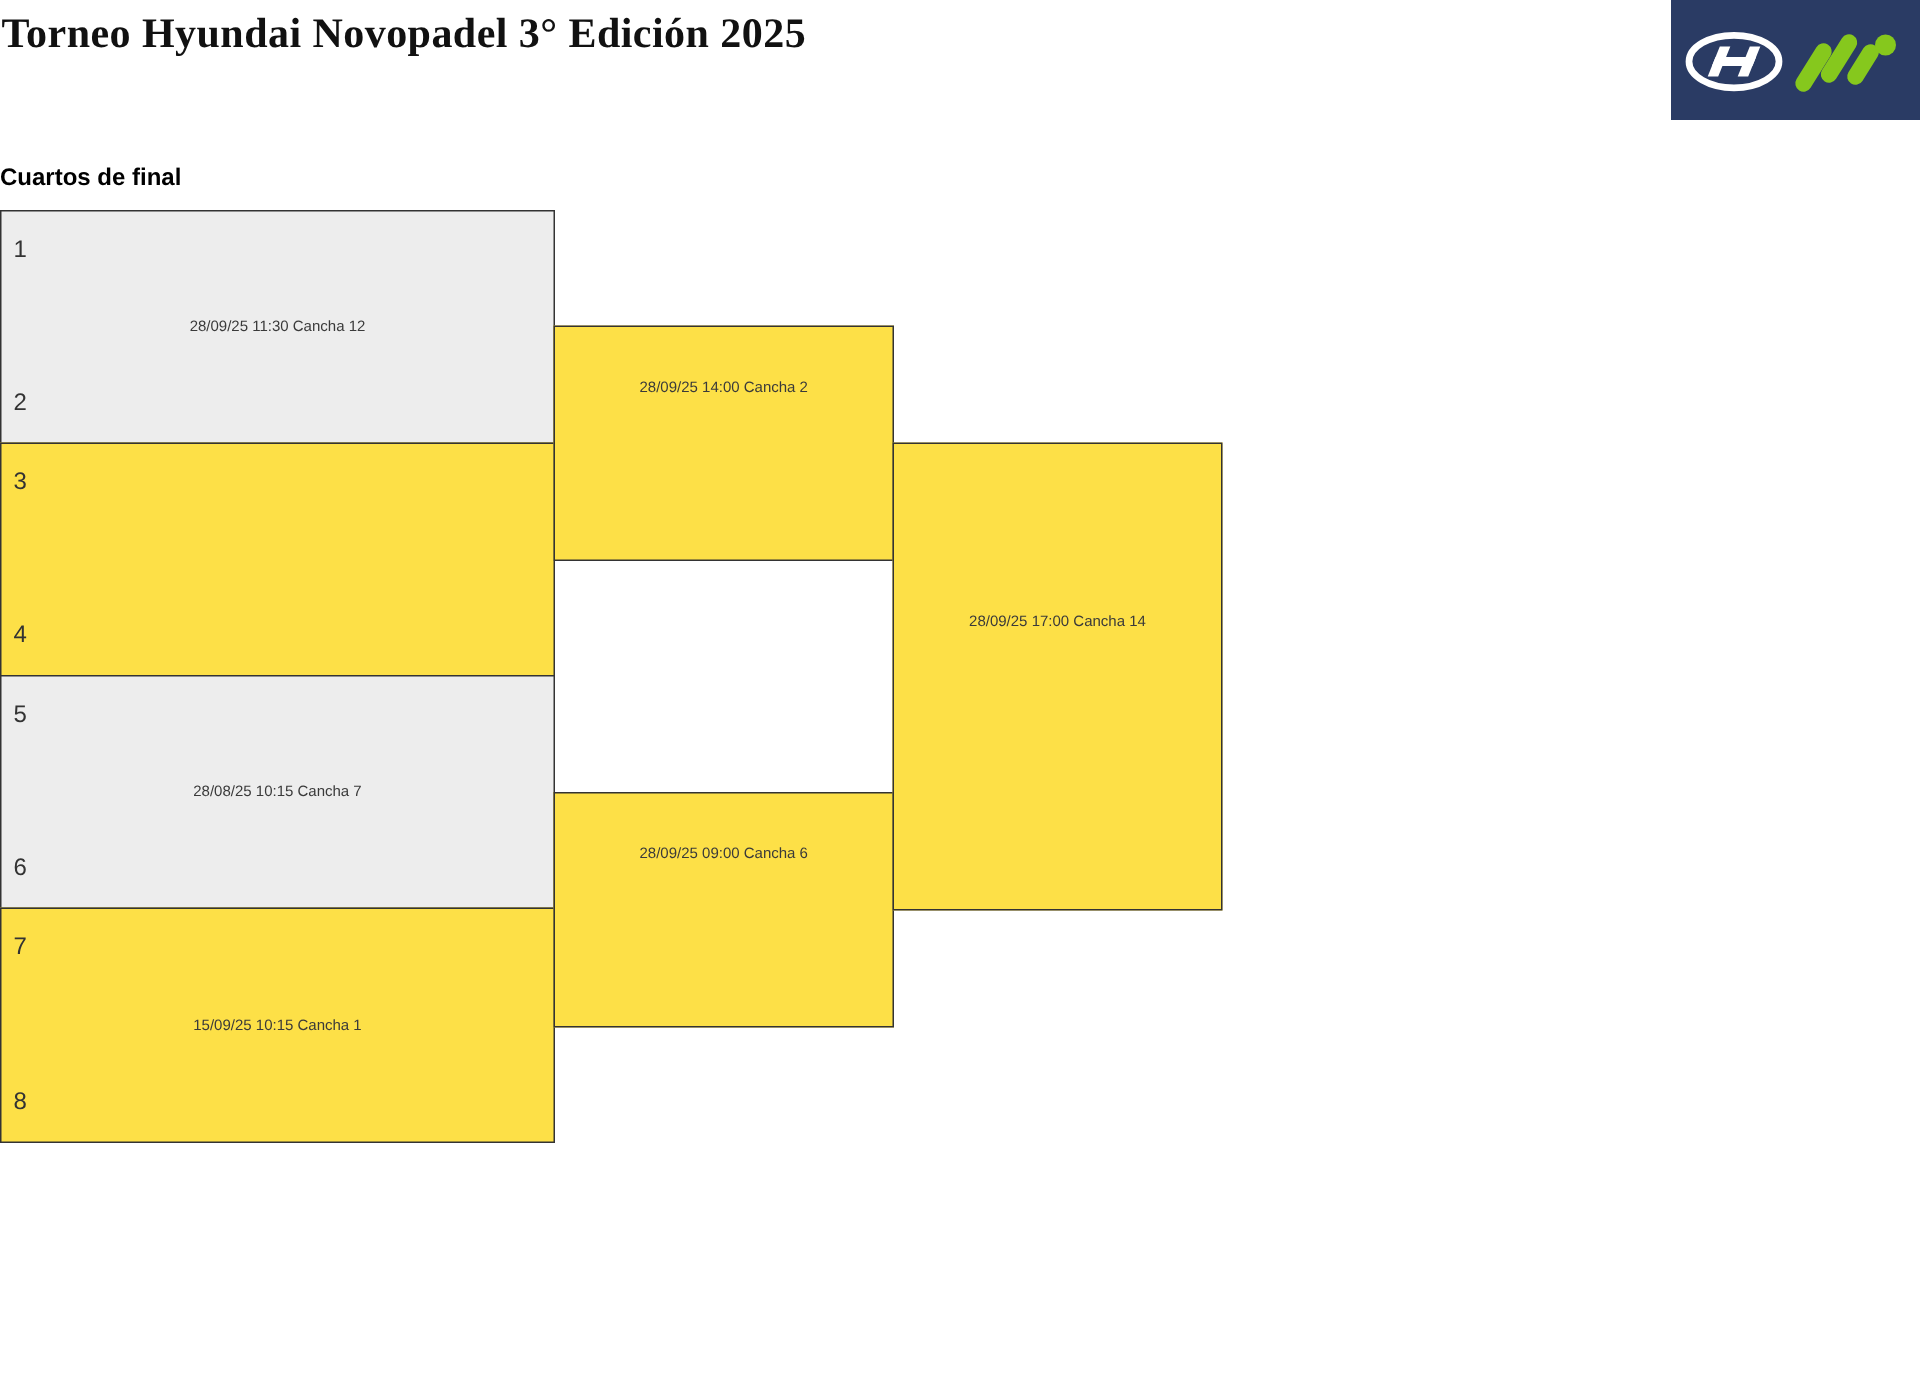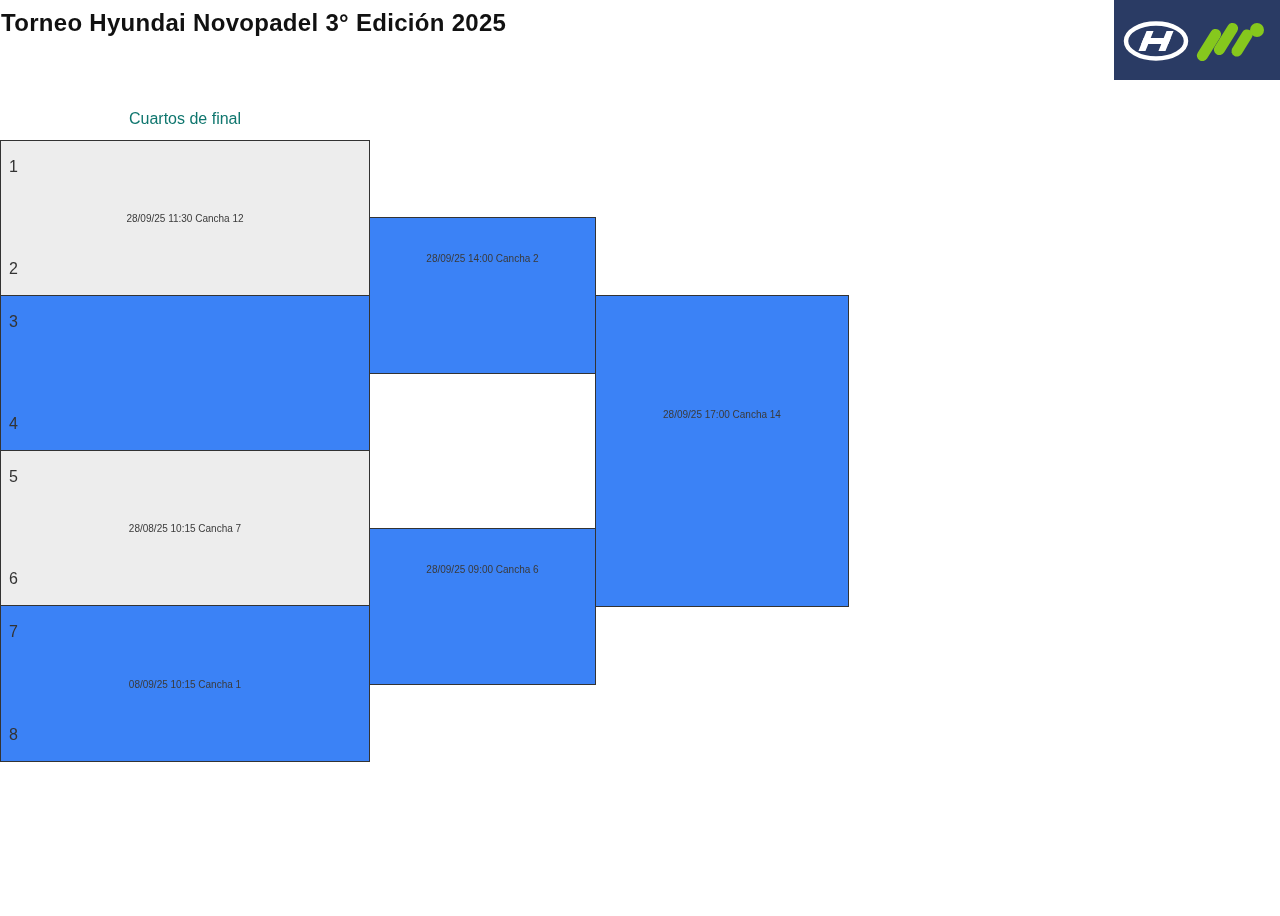--- a/index.html
+++ b/index.html
@@ -16,64 +16,64 @@
     overflow: hidden;
   }
 
   
   .title-block {
     position: absolute;
     left: 1px;
     top: 6px;
     color: #111111;
     font-weight: 700;
-    font-size: 24px;
+    font-size: 28px;
     line-height: 33px;
     letter-spacing: 0.3px;
     white-space: nowrap;
+    font-family: Liberation Serif, serif;
   }
 
   .logo-box {
     position: absolute;
     left: 1114px;
     top: 0;
     width: 166px;
     height: 80px;
     background: #2a3b64;
   }
   .logo-box svg { display: block; }
 
   
   .bracket { position: absolute; left: 0; top: 0; width: 1280px; height: 916px; }
 
   .round-header {
     position: absolute;
     top: 108px;
     height: 22px;
     line-height: 22px;
-    text-align: center;
     font-size: 16px;
-    font-weight: 400;
-    color: #0f766e;
+    font-weight: 700;
+    color: #000000;
   }
   .rh-qf { left: 0;     width: 370px; }
   .rh-sf { left: 369px; width: 227px; }
   .rh-f  { left: 595px; width: 226px; }
 
   .match {
     position: absolute;
     box-sizing: border-box;
     border: 1px solid #333333;
-    background: #3b82f6;
+    background: #fde047;
   }
   .match.alt { background: #ededed; }
 
   .col-qf { left: 0;     width: 370px; }
   .col-sf { left: 369px; width: 227px; }
-  .col-f  { left: 595px; width: 254px; }
+  .col-f  { left: 595px; width: 220px; }
 
   .qf1 { top: 140px; height: 156px; }
   .qf2 { top: 295px; height: 156px; }
   .qf3 { top: 450px; height: 156px; }
   .qf4 { top: 605px; height: 157px; }
   .sf1 { top: 217px; height: 157px; }
   .sf2 { top: 528px; height: 157px; }
   .fin { top: 295px; height: 312px; }
 
   .schedule {
@@ -144,21 +144,21 @@
     </div>
 
     <div class="match alt col-qf qf3">
       <span class="seed seed-top">5</span>
       <div class="schedule schedule-center">28/08/25 10:15 Cancha 7</div>
       <span class="seed seed-bottom">6</span>
     </div>
 
     <div class="match col-qf qf4">
       <span class="seed seed-top">7</span>
-      <div class="schedule schedule-center">08/09/25 10:15 Cancha 1</div>
+      <div class="schedule schedule-center">15/09/25 10:15 Cancha 1</div>
       <span class="seed seed-bottom">8</span>
     </div>
 
     <div class="match col-sf sf1">
       <div class="schedule schedule-sf">28/09/25 14:00 Cancha 2</div>
     </div>
 
     <div class="match col-sf sf2">
       <div class="schedule schedule-sf">28/09/25 09:00 Cancha 6</div>
     </div>

